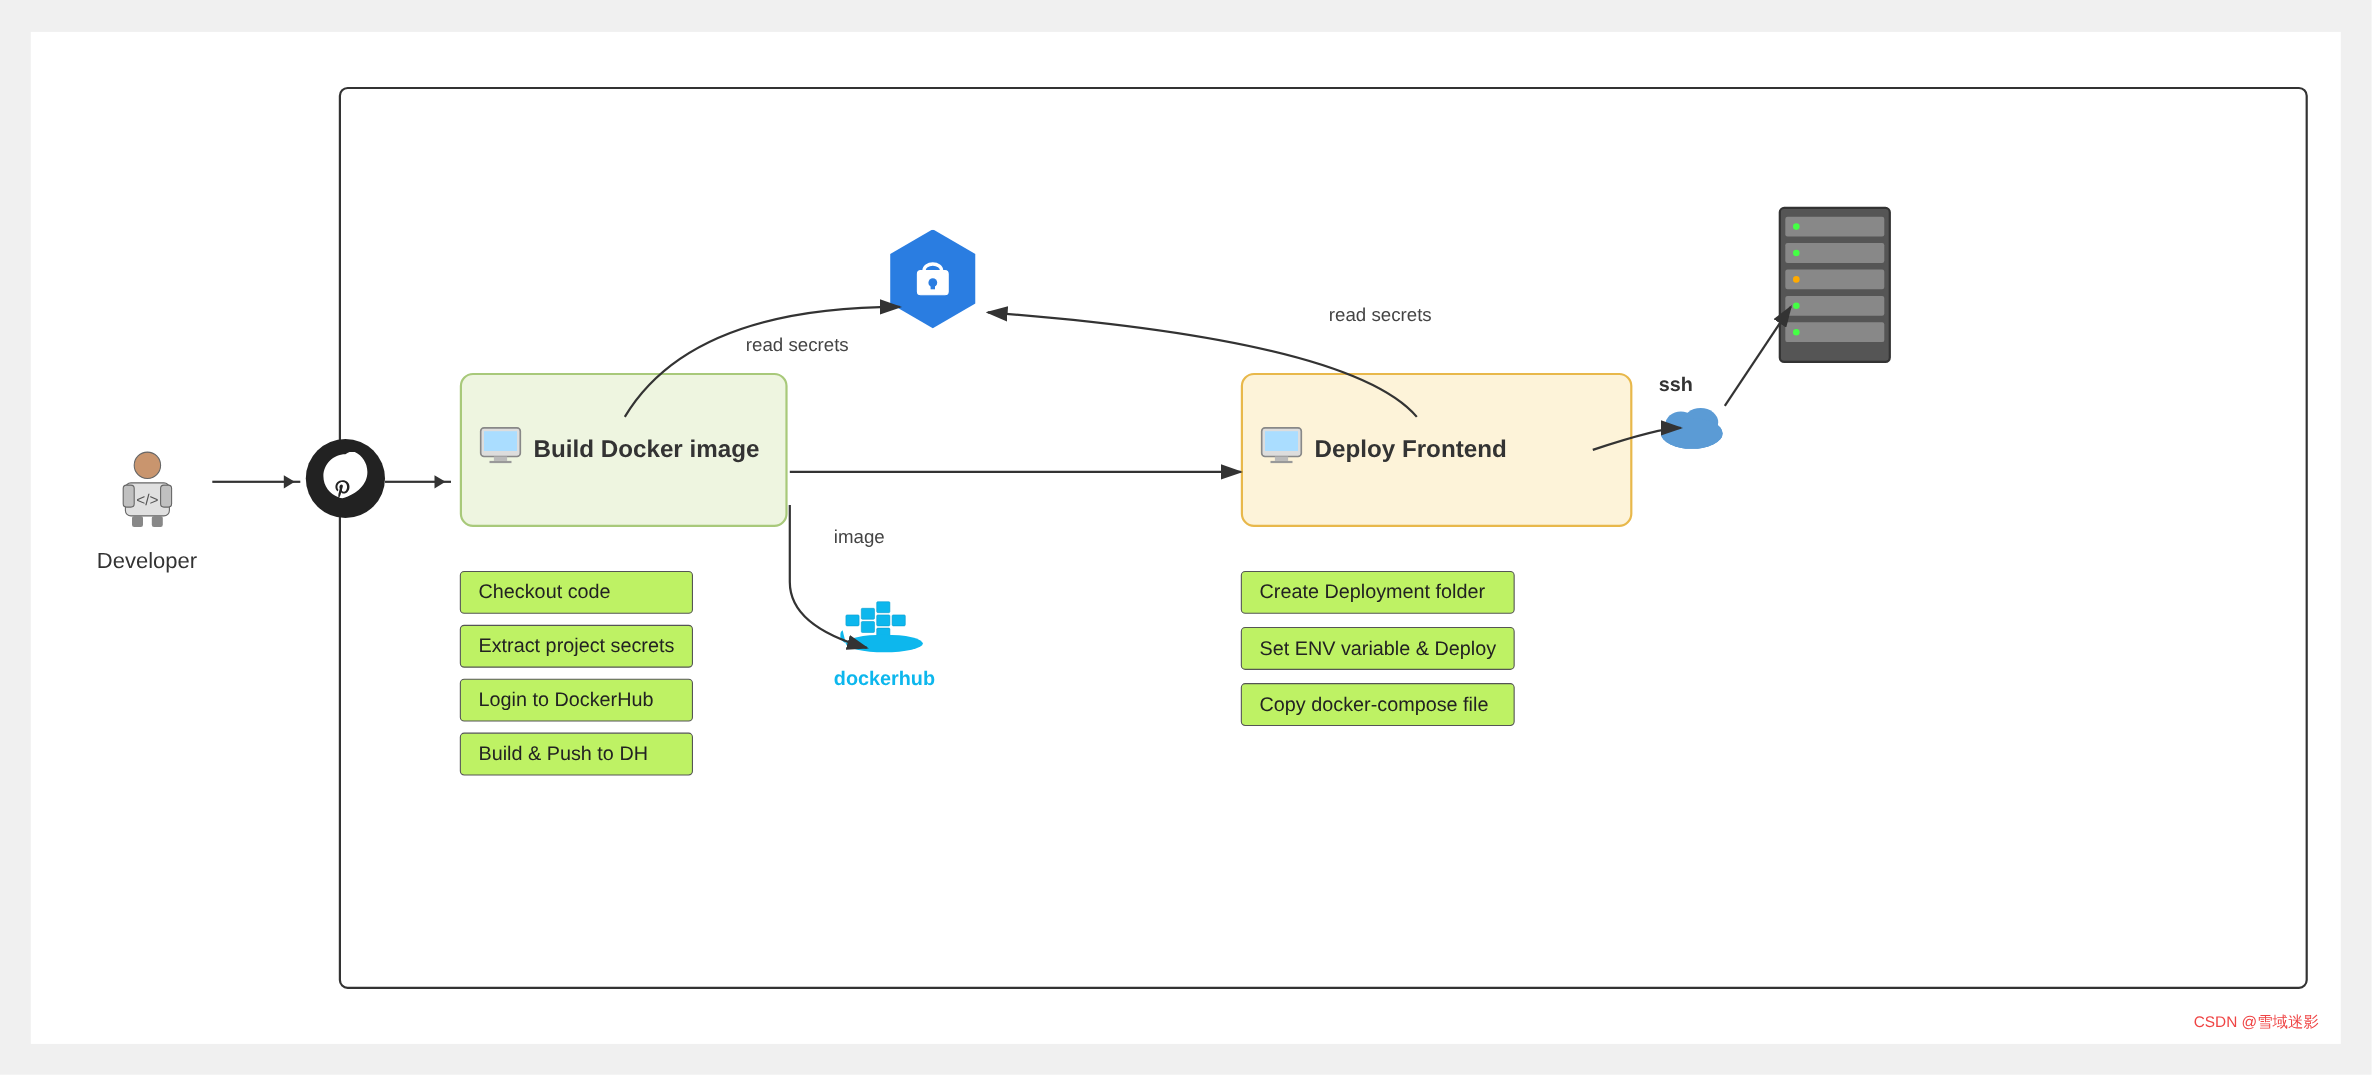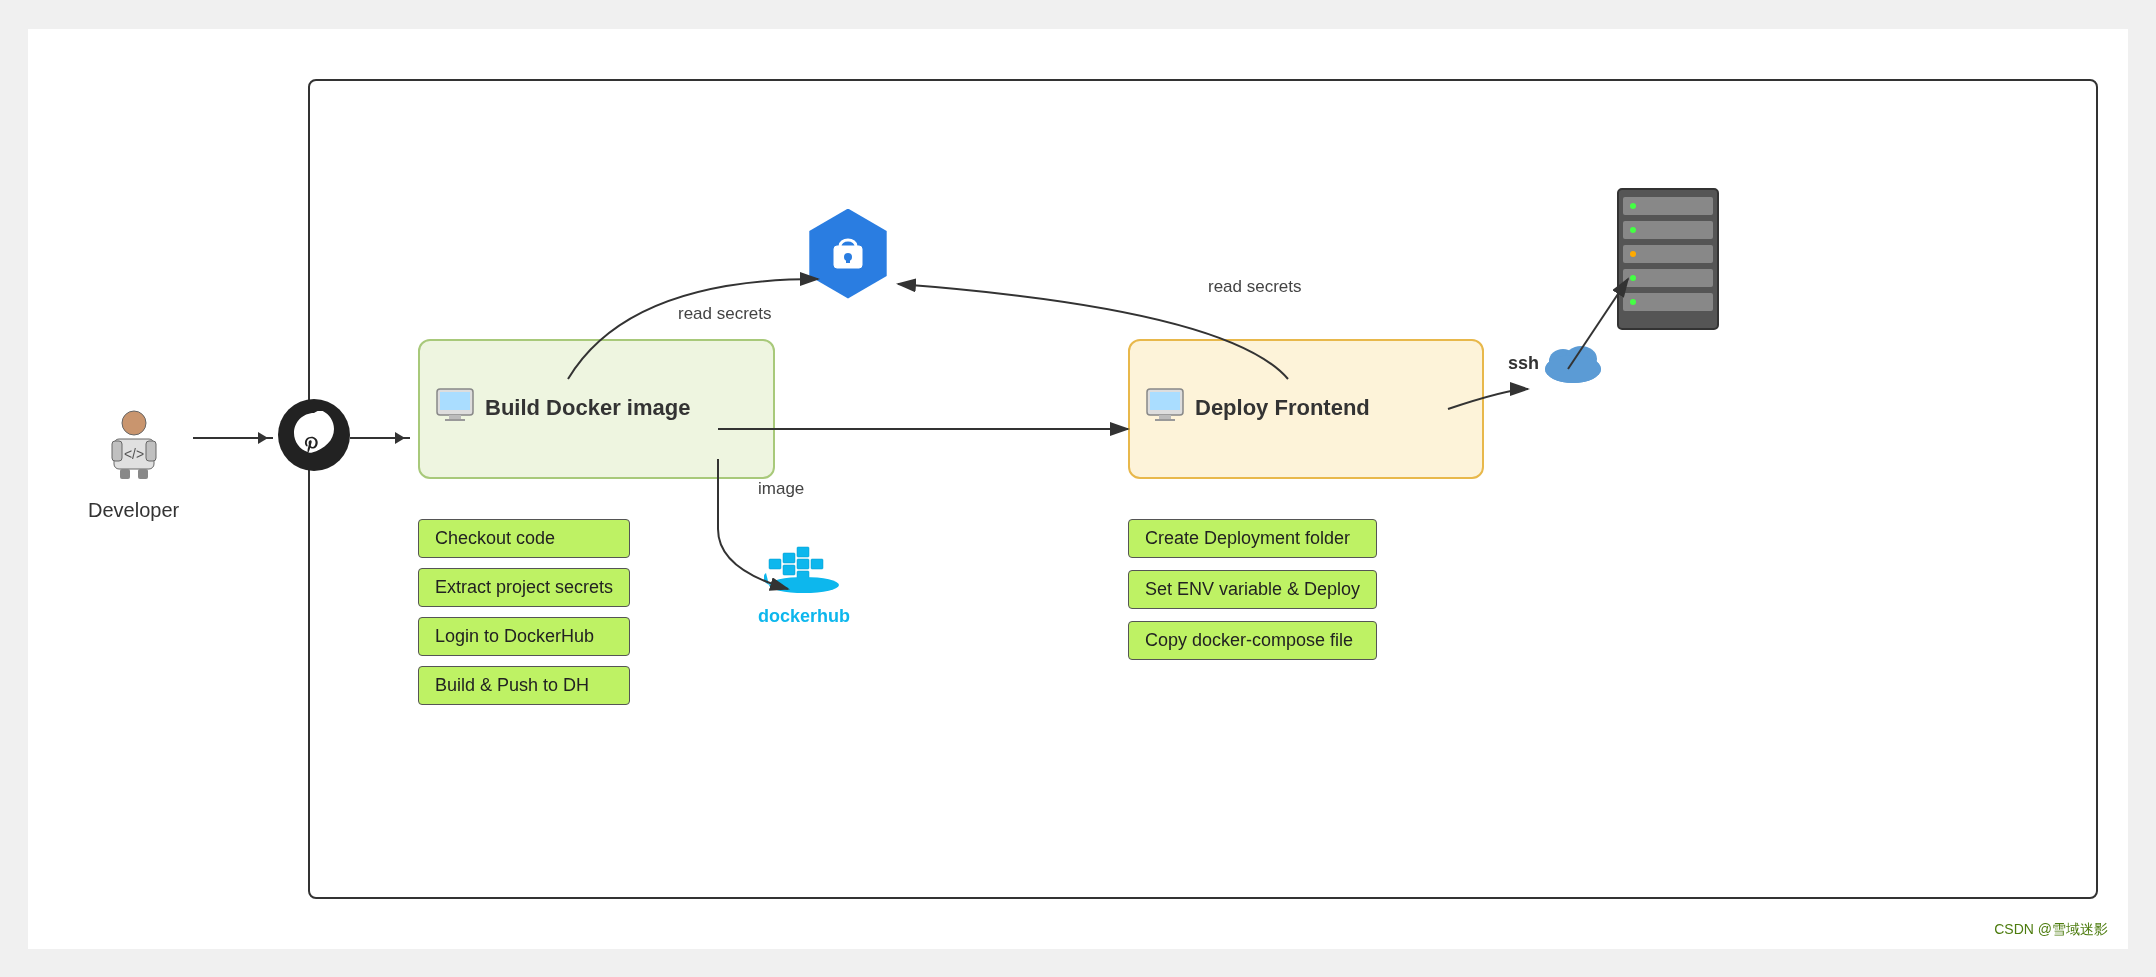--- a/index.html
+++ b/index.html
@@ -124,21 +124,21 @@
       top: -5px;
       border: 6px solid transparent;
       border-left: 10px solid #333;
     }
 
     
     .build-docker-box {
       position: absolute;
       top: 310px;
       left: 390px;
-      width: 357px;
+      width: 298px;
       height: 140px;
       border: 2px solid #a8c97a;
       border-radius: 12px;
       background: #eef5e0;
       display: flex;
       align-items: center;
       gap: 10px;
       padding: 15px;
     }
     .monitor-icon {
@@ -225,21 +225,22 @@
       font-weight: bold;
       color: #0db7ed;
     }
 
     
     .ssh-area {
       position: absolute;
       top: 310px;
       left: 1480px;
       display: flex;
-      align-items: center;
+      flex-direction: column;
+      align-items: flex-start;
       gap: 4px;
     }
 
     
     .server-area {
       position: absolute;
       top: 150px;
       left: 1580px;
     }
 
@@ -275,21 +276,21 @@
       font-size: 17px;
       color: #444;
     }
 
     
     .watermark {
       position: absolute;
       bottom: 10px;
       right: 20px;
       font-size: 14px;
-      color: #4d7c0f;
+      color: #ef4444;
       text-align: center;
     }
   </style>
 </head>
 <body>
 
 <div class="canvas">
 
   <div class="pipeline-box"></div>
 

